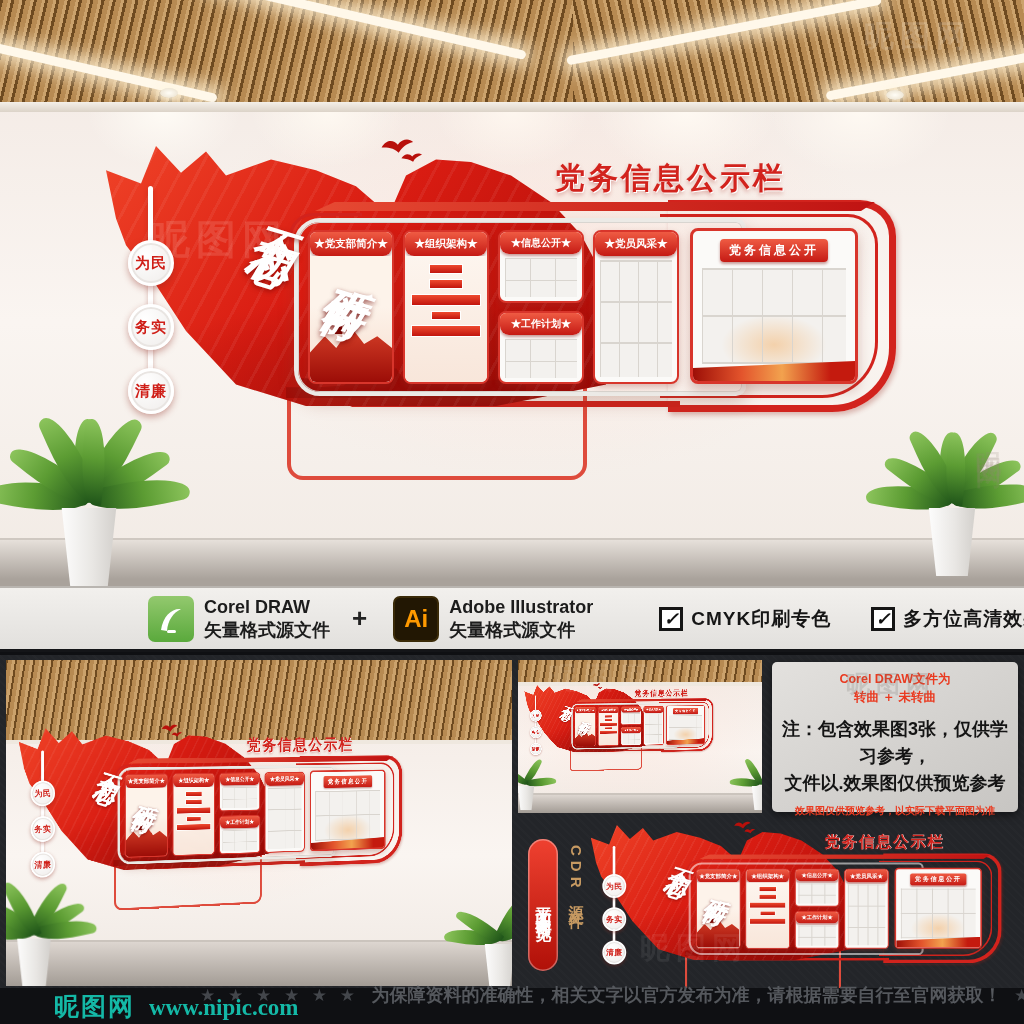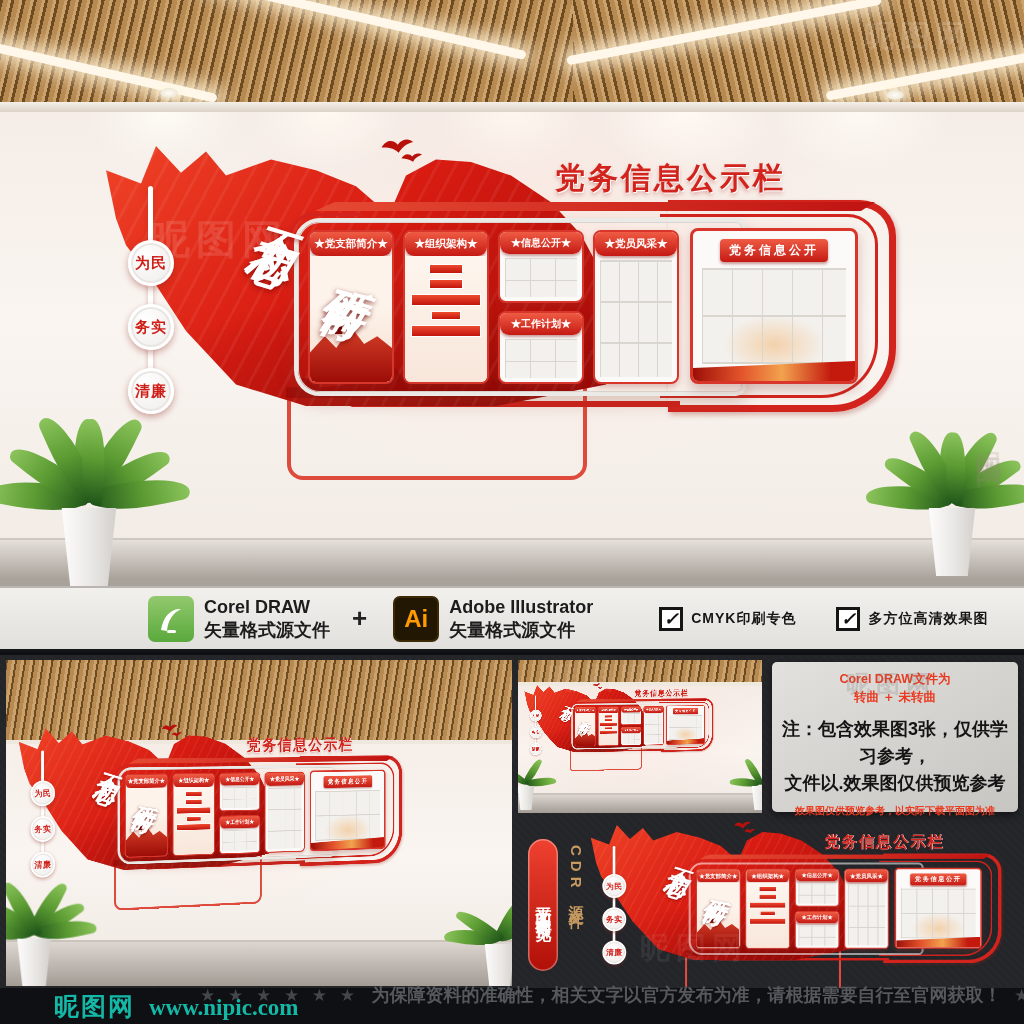--- a/index.html
+++ b/index.html
@@ -152,21 +152,21 @@
   .sw-icon { width:46px; height:46px; border-radius:7px; flex:0 0 auto; }
   .sw-icon.corel { background:linear-gradient(#93c96e,#5aa93c); display:flex; align-items:center; justify-content:center; }
   .sw-icon.ai { background:#221703; border:2px solid #3a2a08; color:#ff9a00; font-weight:900; font-size:24px;
     display:flex; align-items:center; justify-content:center; margin-left:26px; }
   .sw-text { margin-left:10px; color:#1c1c1c; font-size:18px; font-weight:bold; line-height:1.25; white-space:nowrap; }
   .sw-plus { margin-left:22px; font-size:26px; font-weight:bold; color:#222; }
   .feature { display:flex; align-items:center; white-space:nowrap; }
   .feature.f1 { margin-left:66px; } .feature.f2 { margin-left:40px; }
   .chk { width:24px; height:24px; background:#fff; border:3px solid #151515; display:flex; align-items:center;
     justify-content:center; font-size:18px; font-weight:900; color:#111; margin-right:8px; }
-  .feature .flabel { font-size:14px; font-weight:bold; color:#161616; letter-spacing:1px; }
+  .feature .flabel { font-size:19px; font-weight:bold; color:#161616; letter-spacing:1px; }
 
   
   #dark-zone { position:absolute; left:0; top:655px; width:1024px; height:333px; background:#232529;
     background-image:repeating-linear-gradient(45deg, rgba(255,255,255,.013) 0 2px, transparent 2px 6px); }
   .preview { position:absolute; overflow:hidden;
     background:radial-gradient(220px 140px at 45% 45%, rgba(252,226,216,.5), transparent 72%),
                linear-gradient(#f2e9e3,#faf5f1 60%,#efe8e2); }
   .preview .p-ceil { position:absolute; left:0; top:0; width:100%;
     background:repeating-linear-gradient(99deg,#6e4a20 0 2px,#b78a52 2px 6px,#cba26c 6px 9px);
     border-bottom:4px solid #efe8df; }

